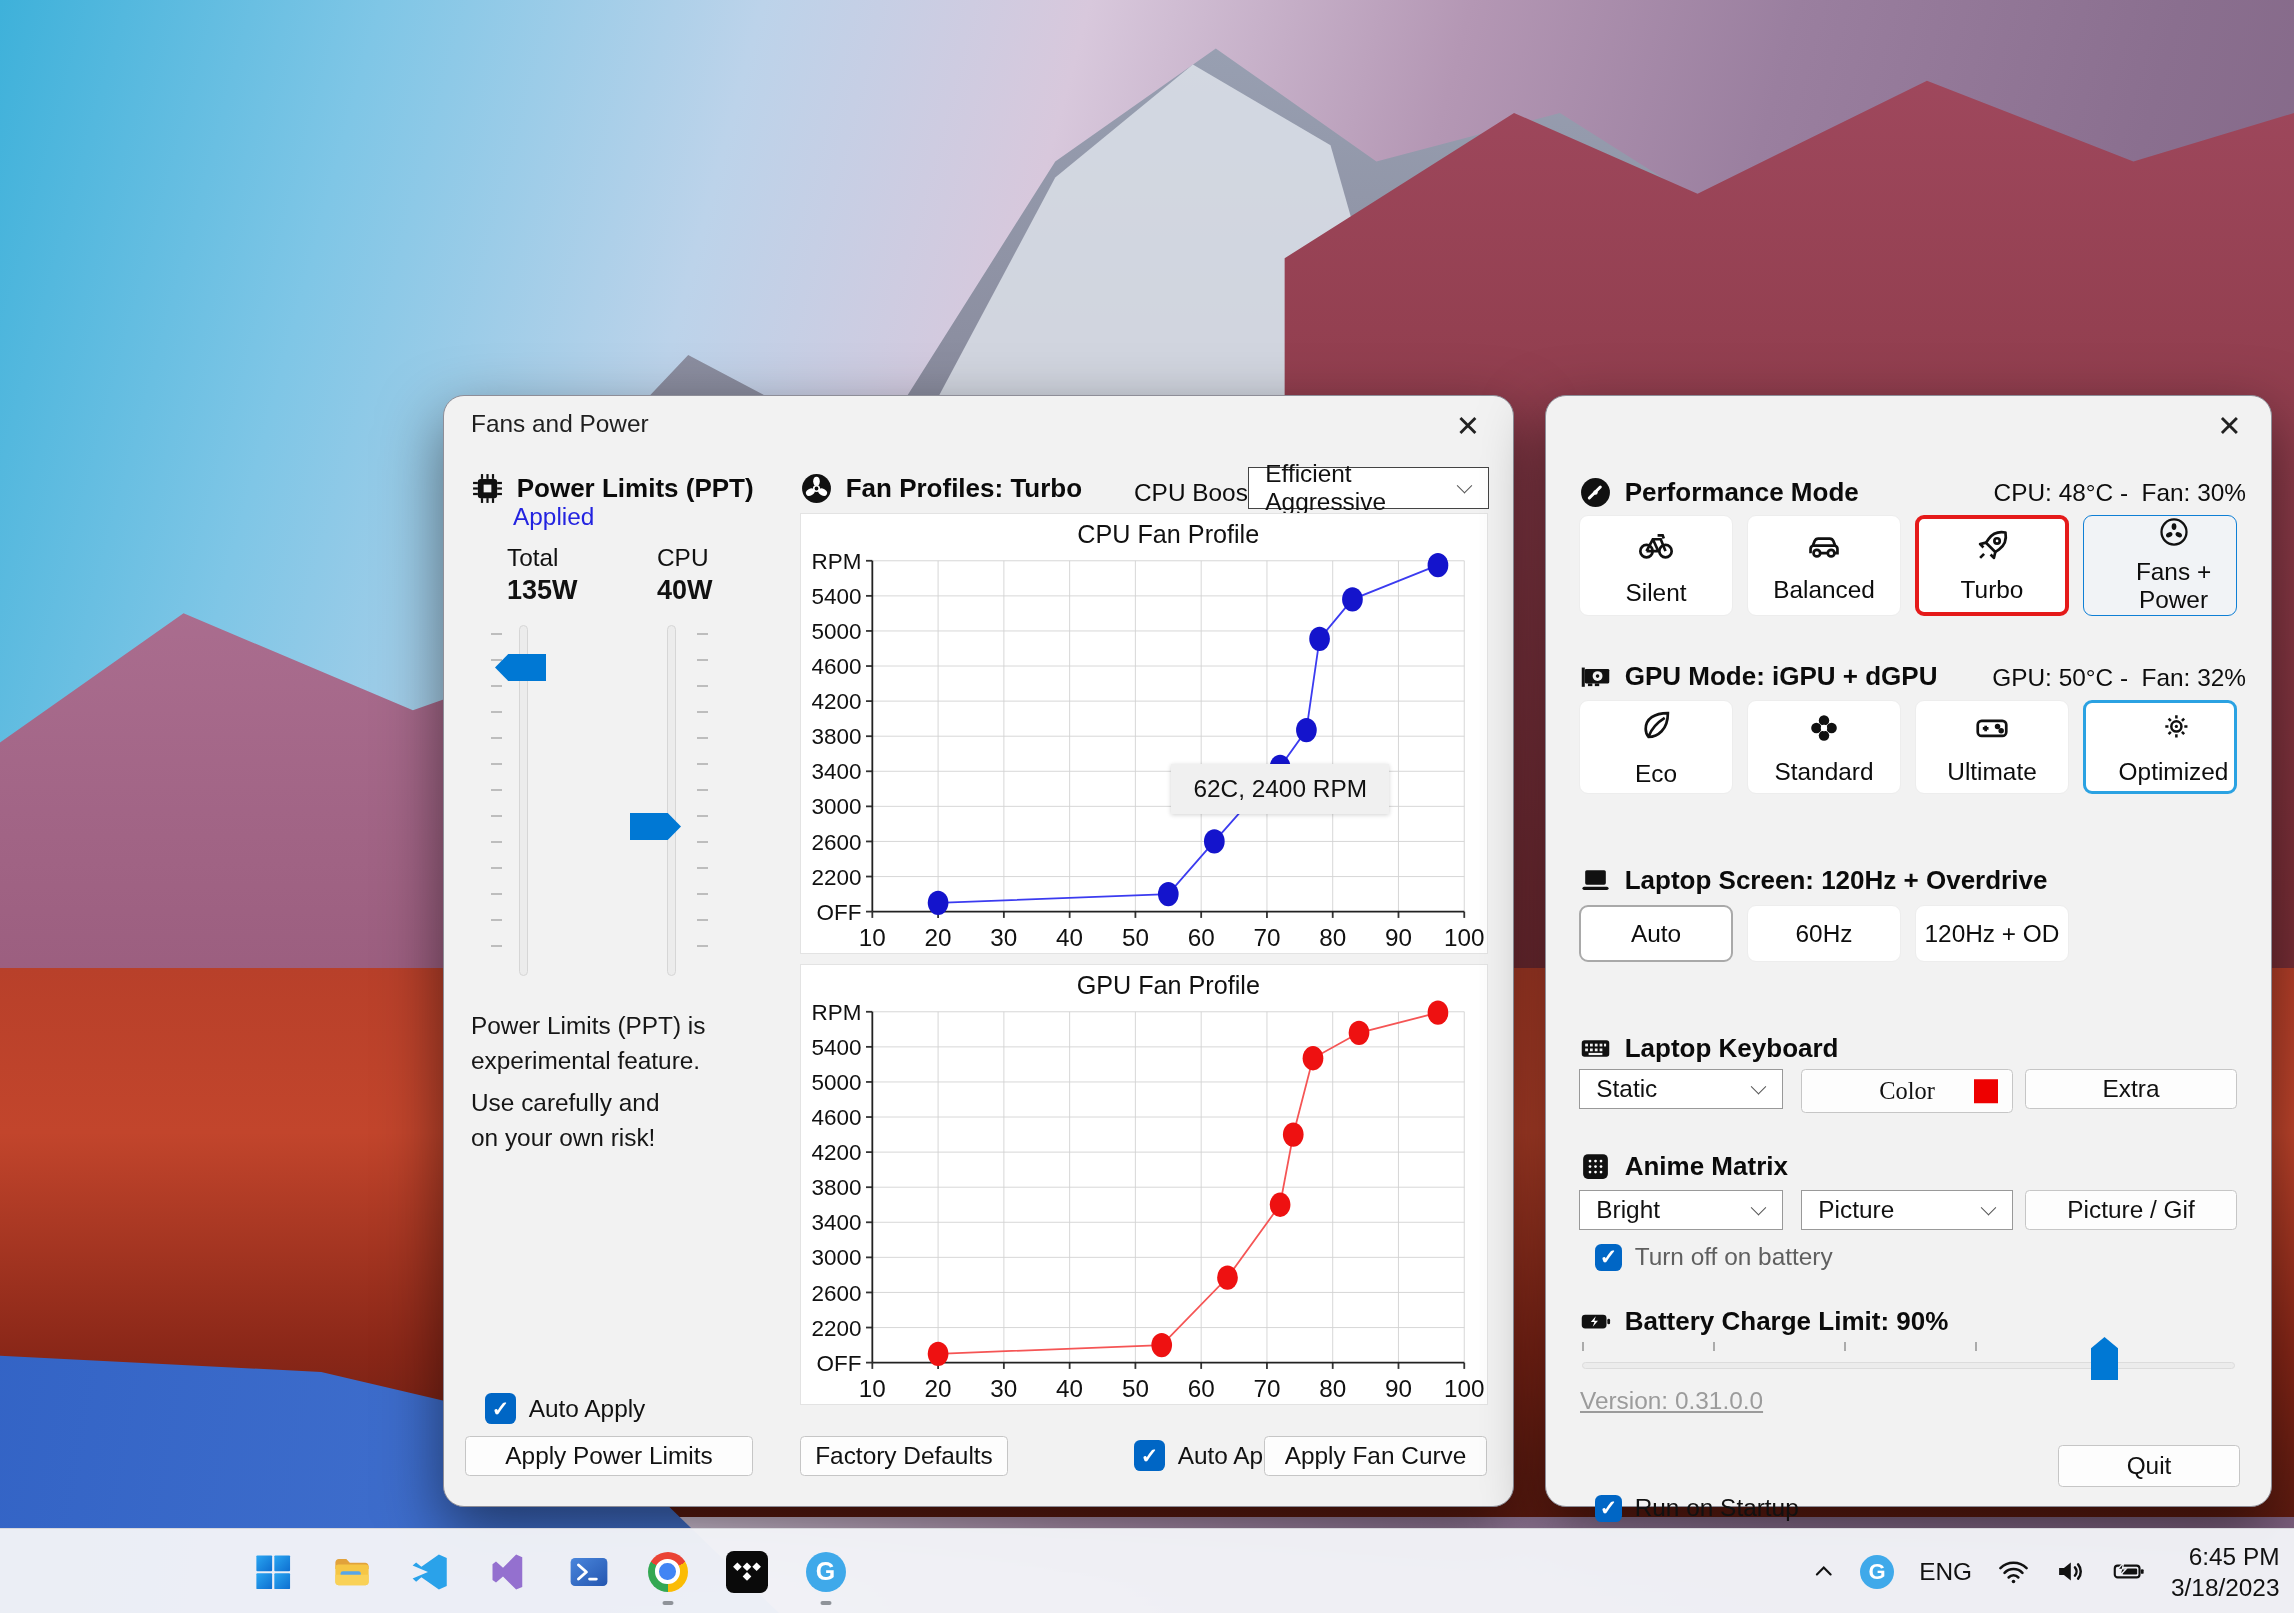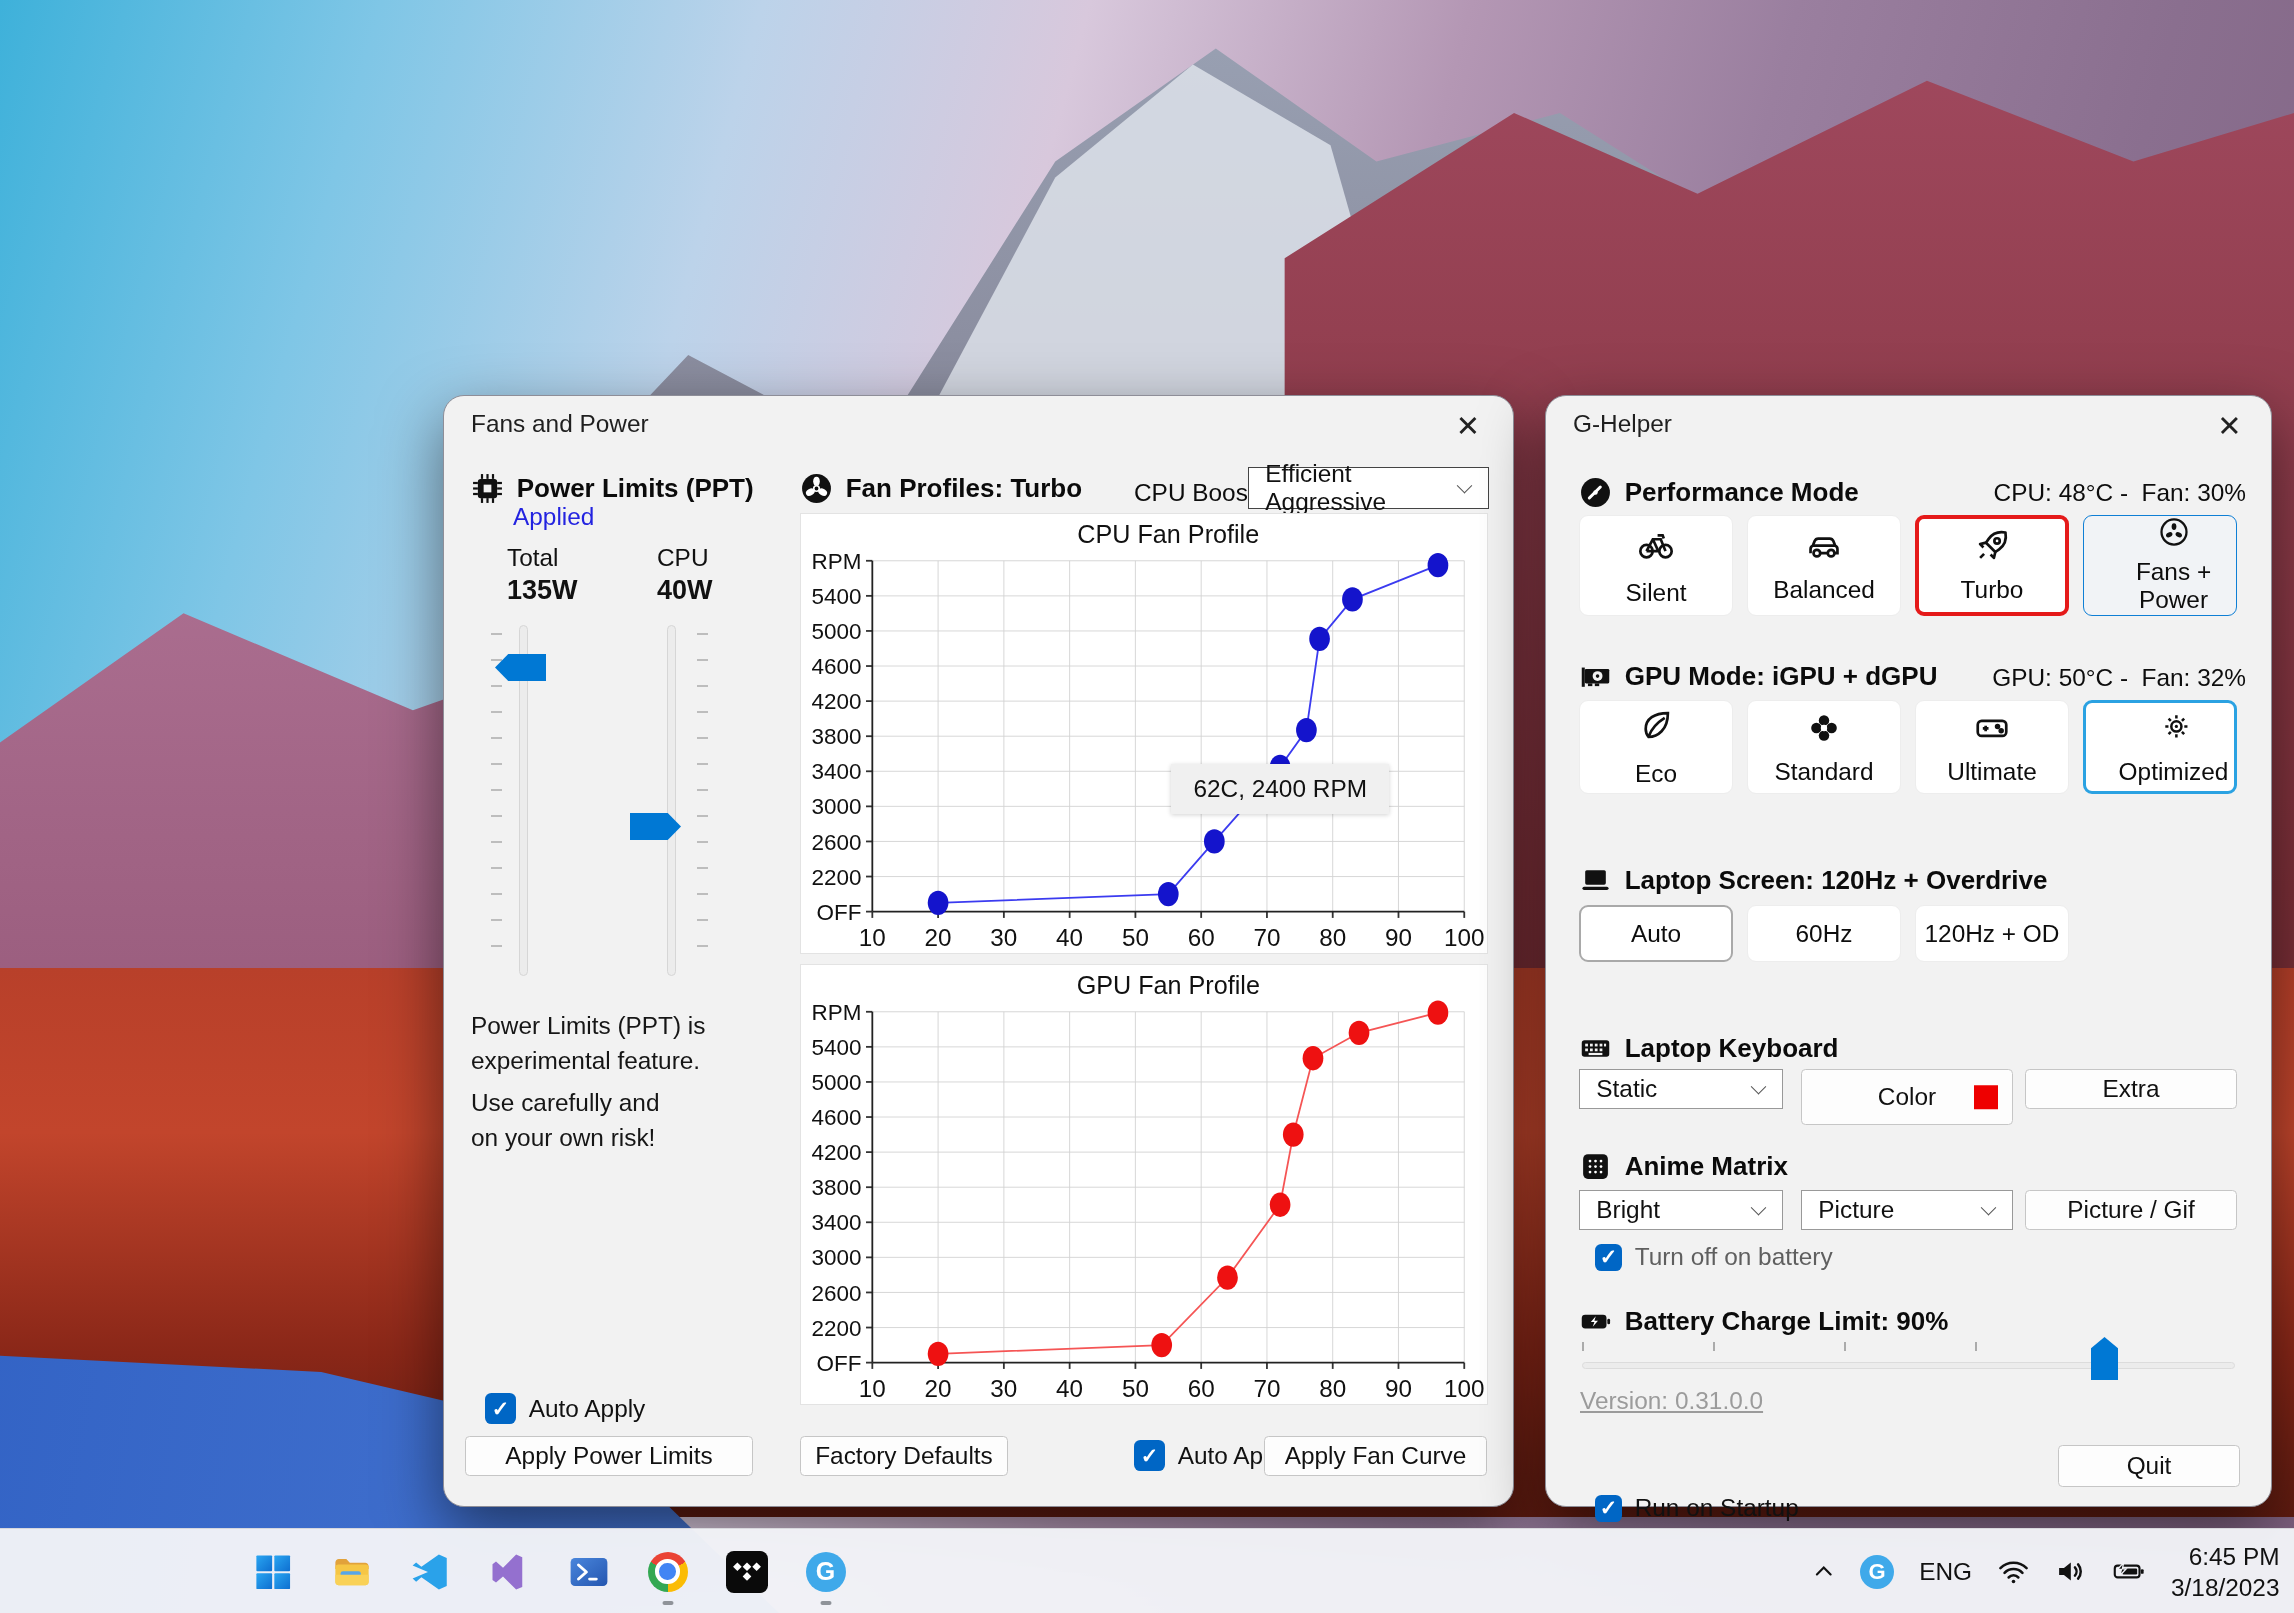--- a/index.html
+++ b/index.html
@@ -355,23 +355,20 @@
 
     <button class="btn" style="left:356px;top:1040px;width:208px;height:40px;">Factory Defaults</button>
     <div class="cb" style="left:674px;top:1044px;">
       <span class="box"></span>
       <span>Auto Apply</span>
     </div>
     <button class="btn" style="left:820px;top:1040px;width:223px;height:40px;">Apply Fan Curve</button>
   </div>
 
   <div class="window gh">
-    <div class="titlebar">
-      <span>G-Helper</span>
-    </div>
     <button class="closebtn">✕</button>
 
     <div class="sec" style="left:33px;top:80px;align-items:center;">
       <svg viewBox="0 0 24 24">
           <circle cx="12" cy="12" r="10.5" fill="#111"></circle>
           <path d="M7.5 16 L15.5 8" stroke="#fff" stroke-width="2.2" stroke-linecap="round"></path>
           <circle cx="12" cy="12" r="1.6" fill="#fff"></circle>
         </svg>
       <span>Performance Mode</span>
     </div>
@@ -503,21 +500,21 @@
             <rect x="11.5" y="12" width="2" height="2"></rect>
             <rect x="15" y="12" width="2" height="2"></rect>
             <rect x="7" y="15.2" width="10" height="1.6"></rect>
           </g>
         </svg>
       <span>Laptop Keyboard</span>
     </div>
     <div class="combo" style="left:33px;top:673px;width:204px;height:40px;">
       <span>Static</span>
     </div>
-    <button class="btn" style="left:255px;top:673px;width:212px;height:56px;">
+    <button class="btn" style="left:255px;top:673px;width:212px;height:44px;font-family:Liberation Serif, serif;">
       <span>Color</span>
       <span class="swatch" style="background: rgb(238, 0, 0);"></span>
     </button>
     <button class="btn" style="left:479px;top:673px;width:212px;height:40px;">Extra</button>
 
     <div class="sec" style="left:33px;top:754px;">
       <svg viewBox="0 0 24 24">
           <rect x="3" y="3" width="18" height="18" rx="3.5" fill="#111"></rect>
           <g fill="#fff">
             <circle cx="8" cy="8" r="1"></circle>

